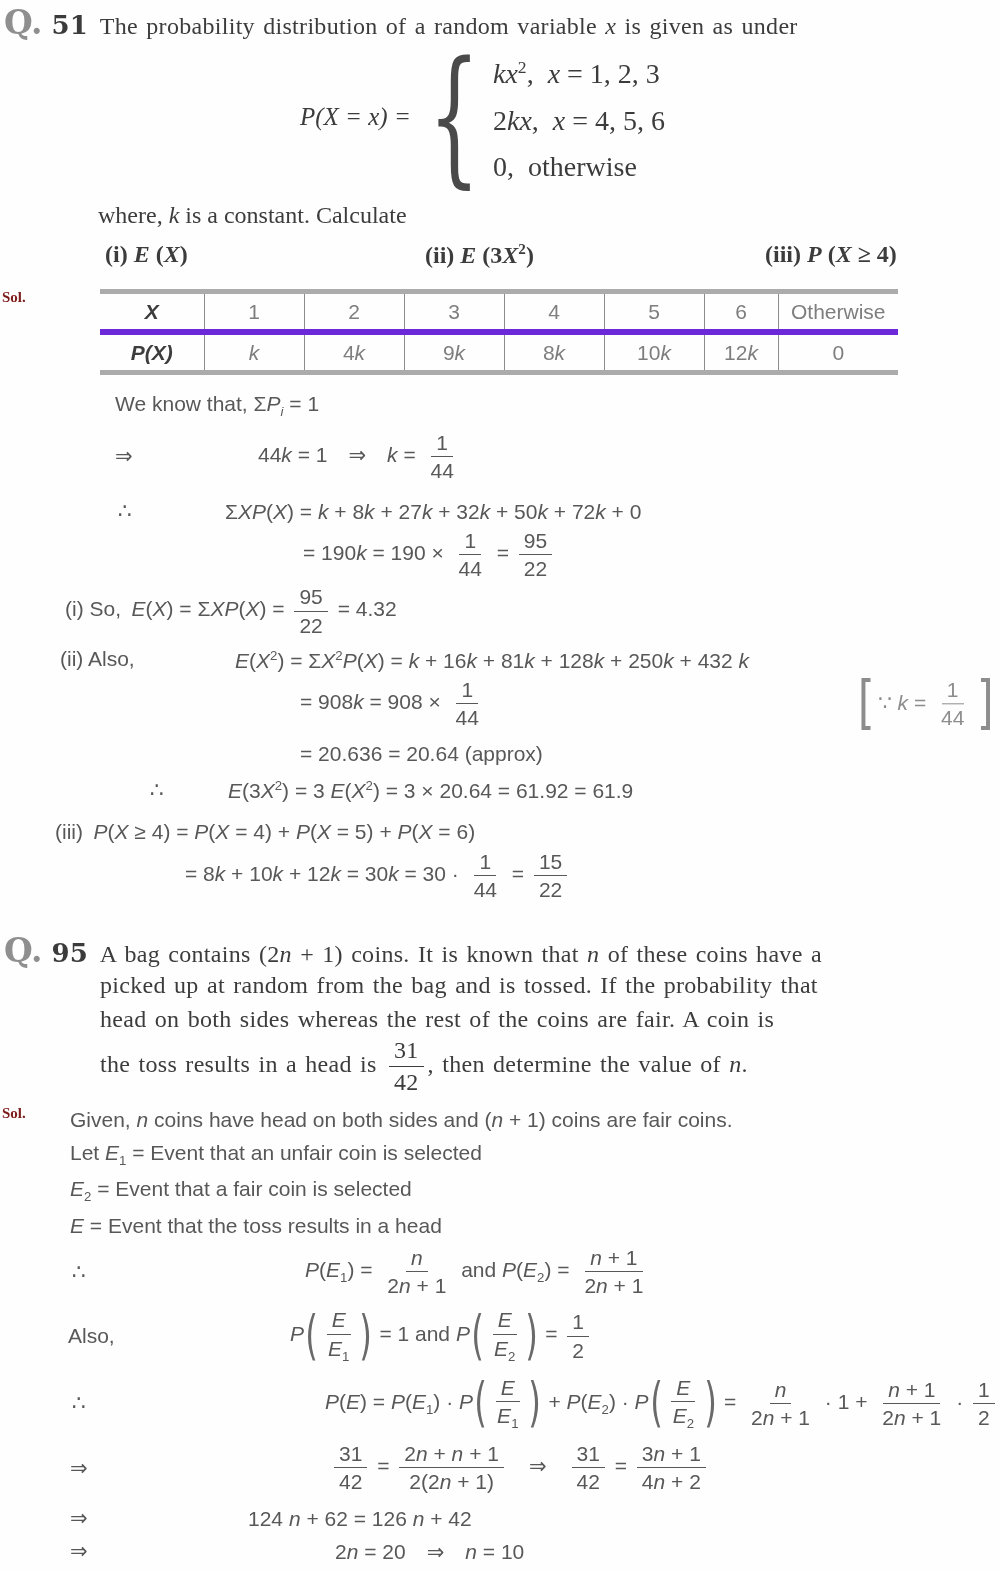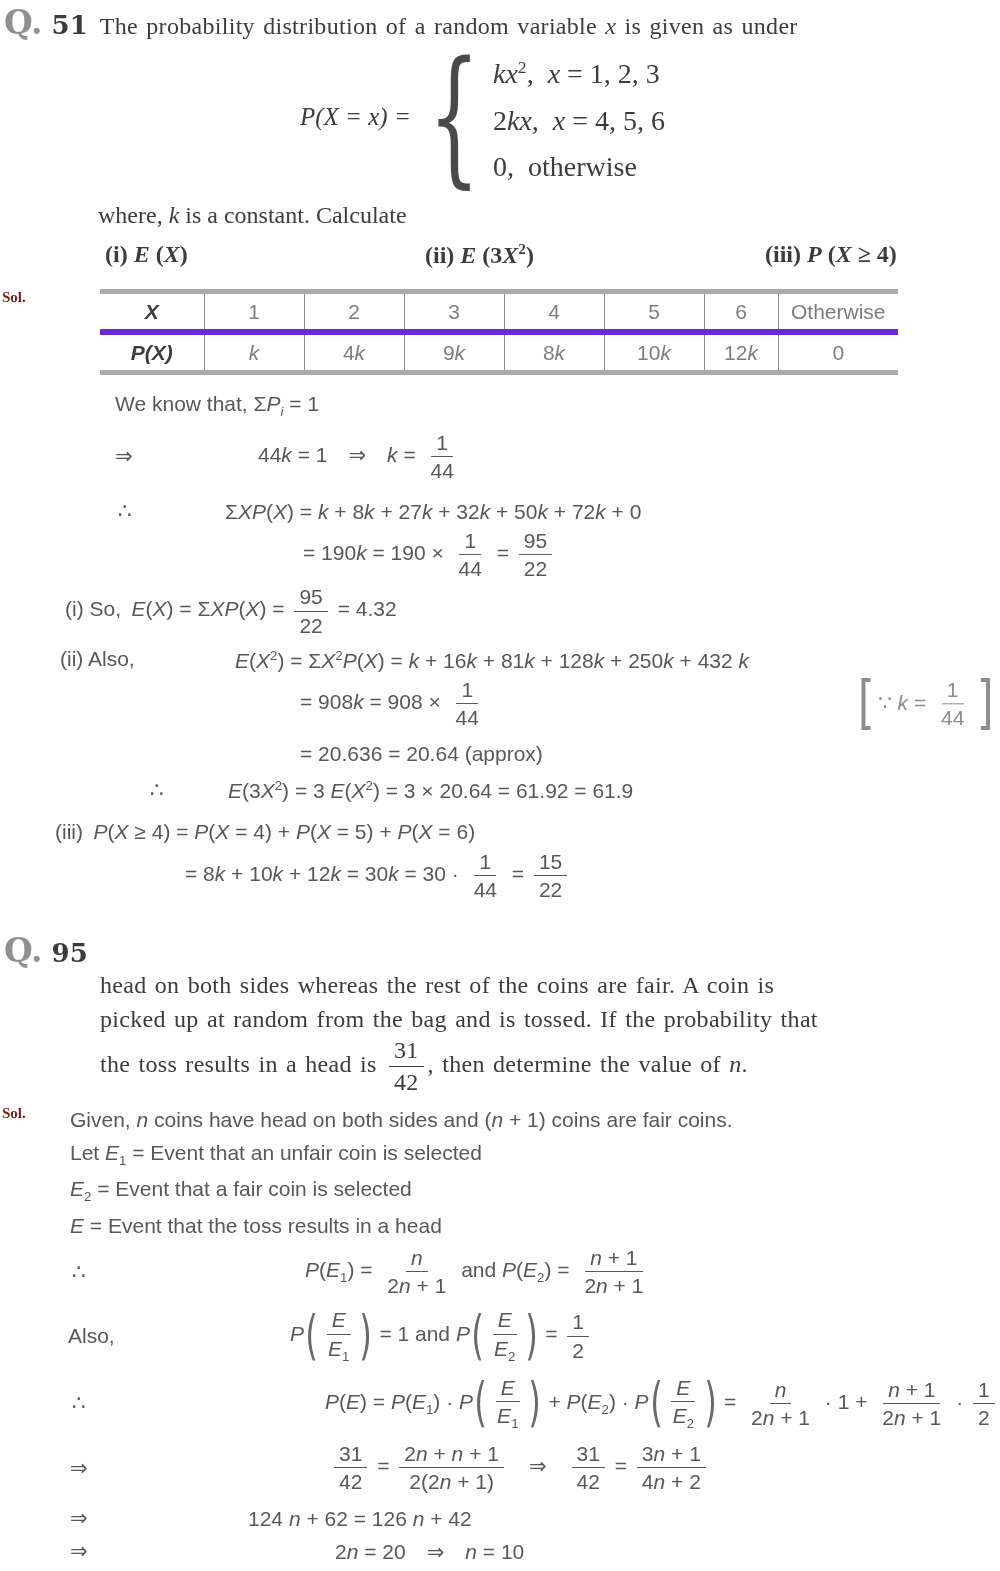--- a/index.html
+++ b/index.html
@@ -217,23 +217,24 @@
             <span class="fnum">15</span>
             <span class="fden">22</span>
           </span></span>
     </div>
   </section>
 
   <section style="margin-top:26px;">
     <div class="q-row">
       <span class="q-marker">Q.</span>
       <span class="q-num">95</span>
-    </div>
+      <span class="q-text">A bag contains (2<i>n</i> + 1) coins. It is known that <i>n</i> of these coins have a</span>
+    </div>
+    <div class="q-para-line">picked up at random from the bag and is tossed. If the probability that</div>
     <div class="q-para-line">head on both sides whereas the rest of the coins are fair. A coin is</div>
-    <div class="q-para-line">picked up at random from the bag and is tossed. If the probability that</div>
     <div class="q-para-line">the toss results in a head is <span class="frac">
           <span class="fnum">31</span>
           <span class="fden">42</span>
         </span>, then determine the value of <i>n</i>.</div>
   </section>
 
   <section class="sol-section" style="margin-top:8px;">
     <span class="sol-label">Sol.</span>
 
     <div class="sline">

